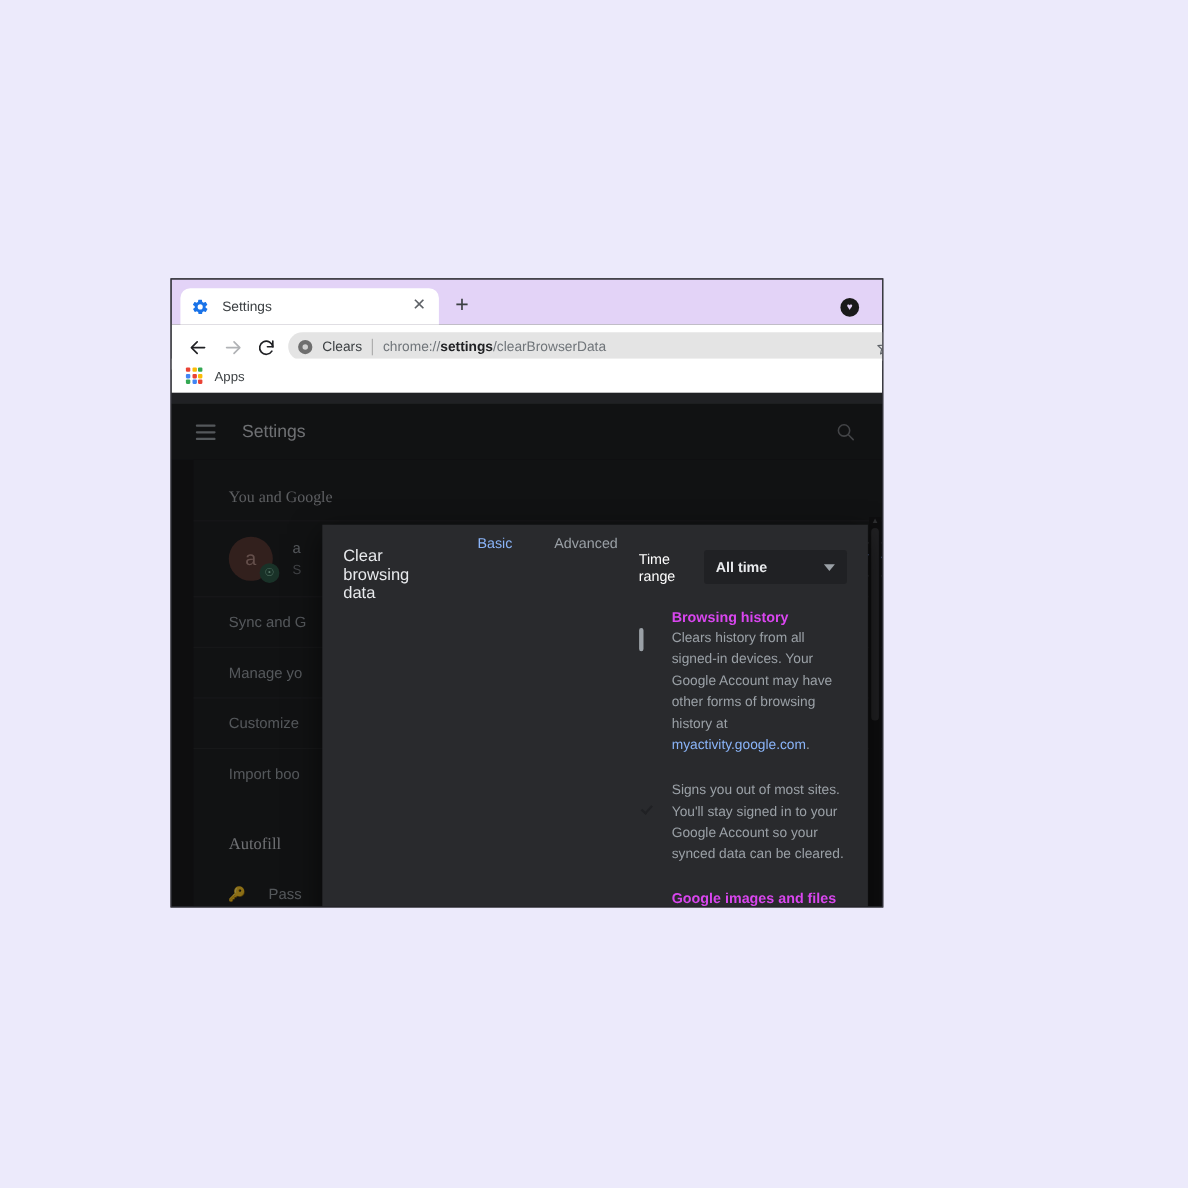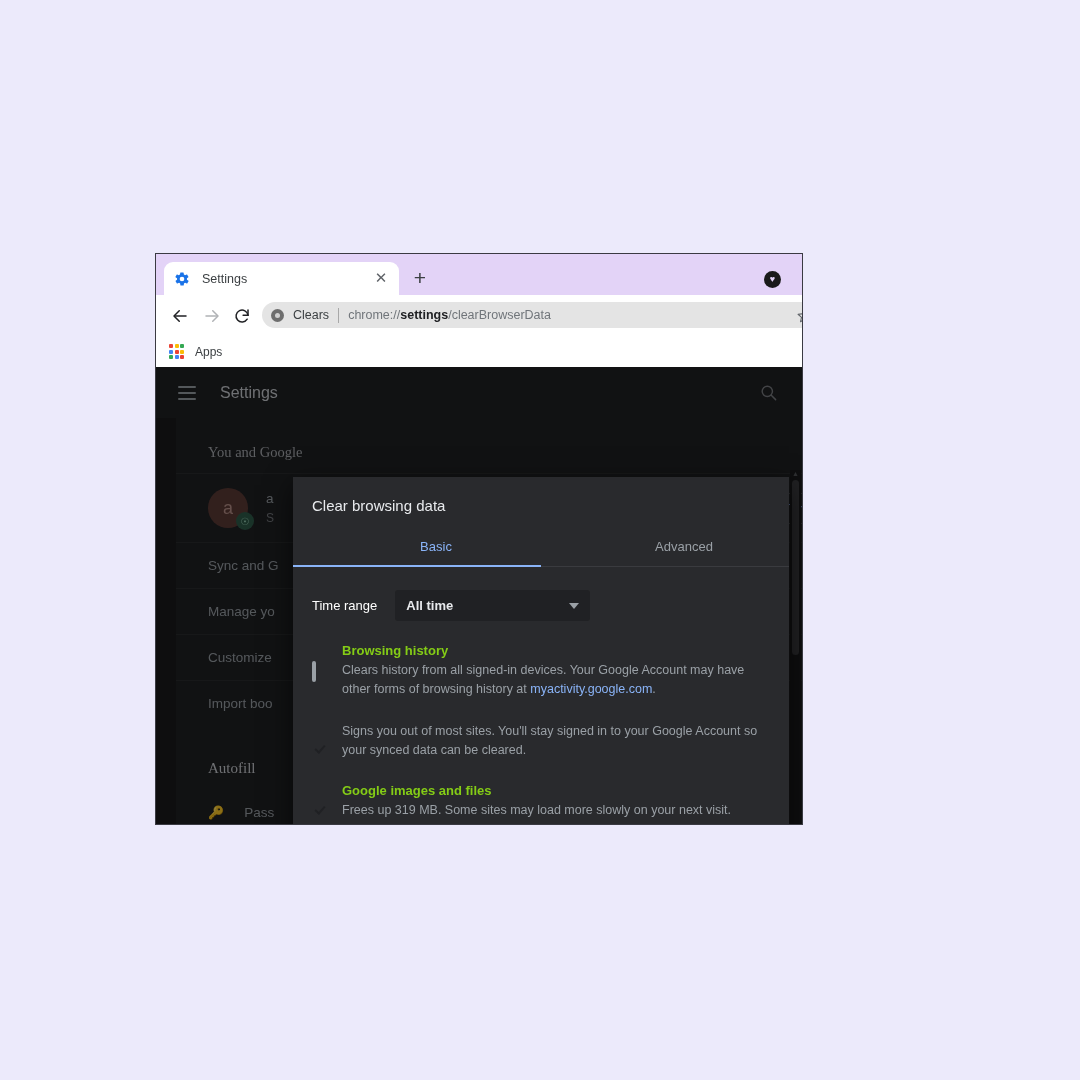--- a/index.html
+++ b/index.html
@@ -212,21 +212,21 @@
     justify-content: center;
     color: #e8c9c0;
     font-size: 13px;
     cursor: pointer;
   }
   #menu-icon  { left: 738px; color: #202124; font-size: 17px; line-height: 16px; }
 
   
   #bookmarks-bar {
     position: absolute;
-    left: 0; top: 82px;
+    left: 0; top: 72px;
     width: 100%;
     height: 31px;
     background: #ffffff;
     display: flex;
     align-items: center;
     padding-left: 13px;
     box-sizing: border-box;
   }
   #apps-grid {
     width: 15px; height: 15px;
@@ -428,21 +428,21 @@
   
   #dialog {
     position: absolute;
     left: 137px;
     top: 110px;
     width: 496px;
     height: 459px;
     background: #292a2d;
     box-shadow: 0 8px 26px rgba(0,0,0,0.6);
     display: flex;
-    flex-direction: column;
+    flex-direction: row;
   }
   #dialog-title {
     font-size: 15px;
     color: #e8eaed;
     padding: 20px 24px 16px 19px;
   }
   #dialog-tabs {
     display: flex;
     border-bottom: 1px solid #3a3b3f;
     position: relative;
@@ -537,21 +537,21 @@
     width: 4px;
     height: 8px;
     border: solid #202124;
     border-width: 0 2px 2px 0;
     transform: rotate(42deg);
   }
   .cb-text { flex: 1 1 auto; }
   .cb-title {
     font-size: 13px;
     font-weight: bold;
-    color: #84cc16;
+    color: #d946ef;
     margin-bottom: 3px;
   }
   .cb-desc {
     font-size: 12.5px;
     color: #9aa0a6;
     line-height: 1.55;
   }
   .cb-desc a {
     color: #8ab4f8;
     text-decoration: none;

